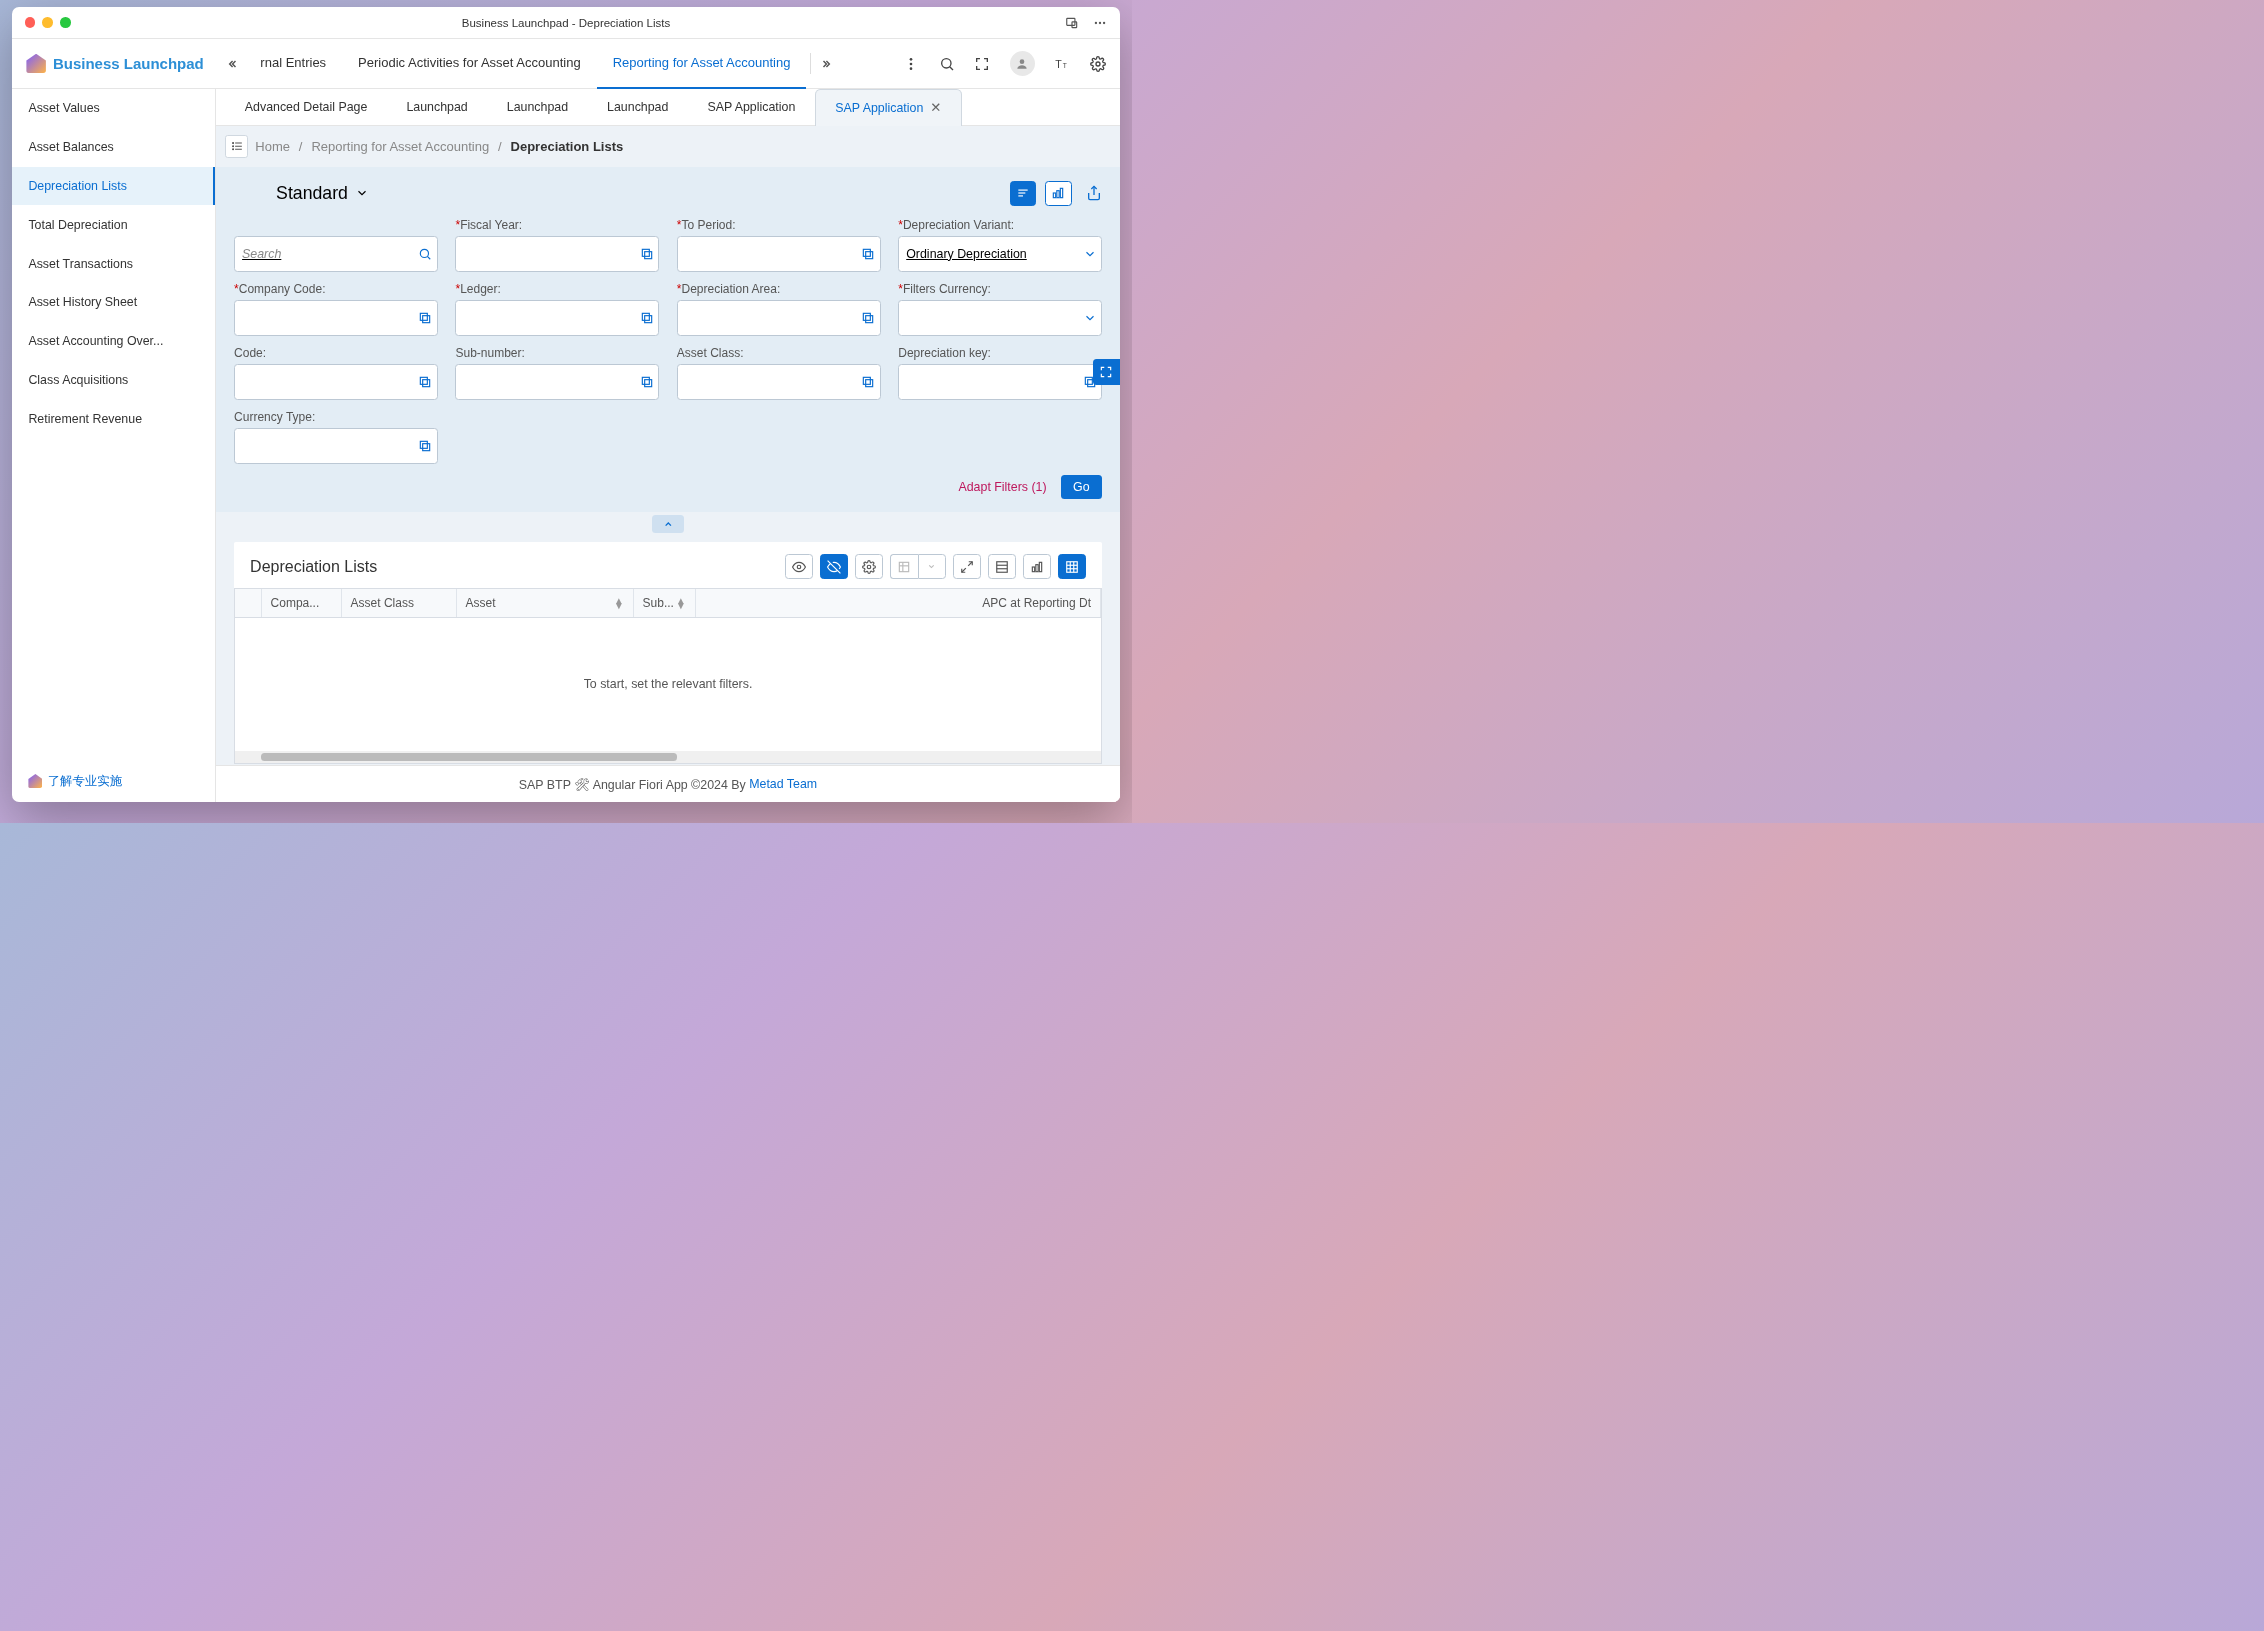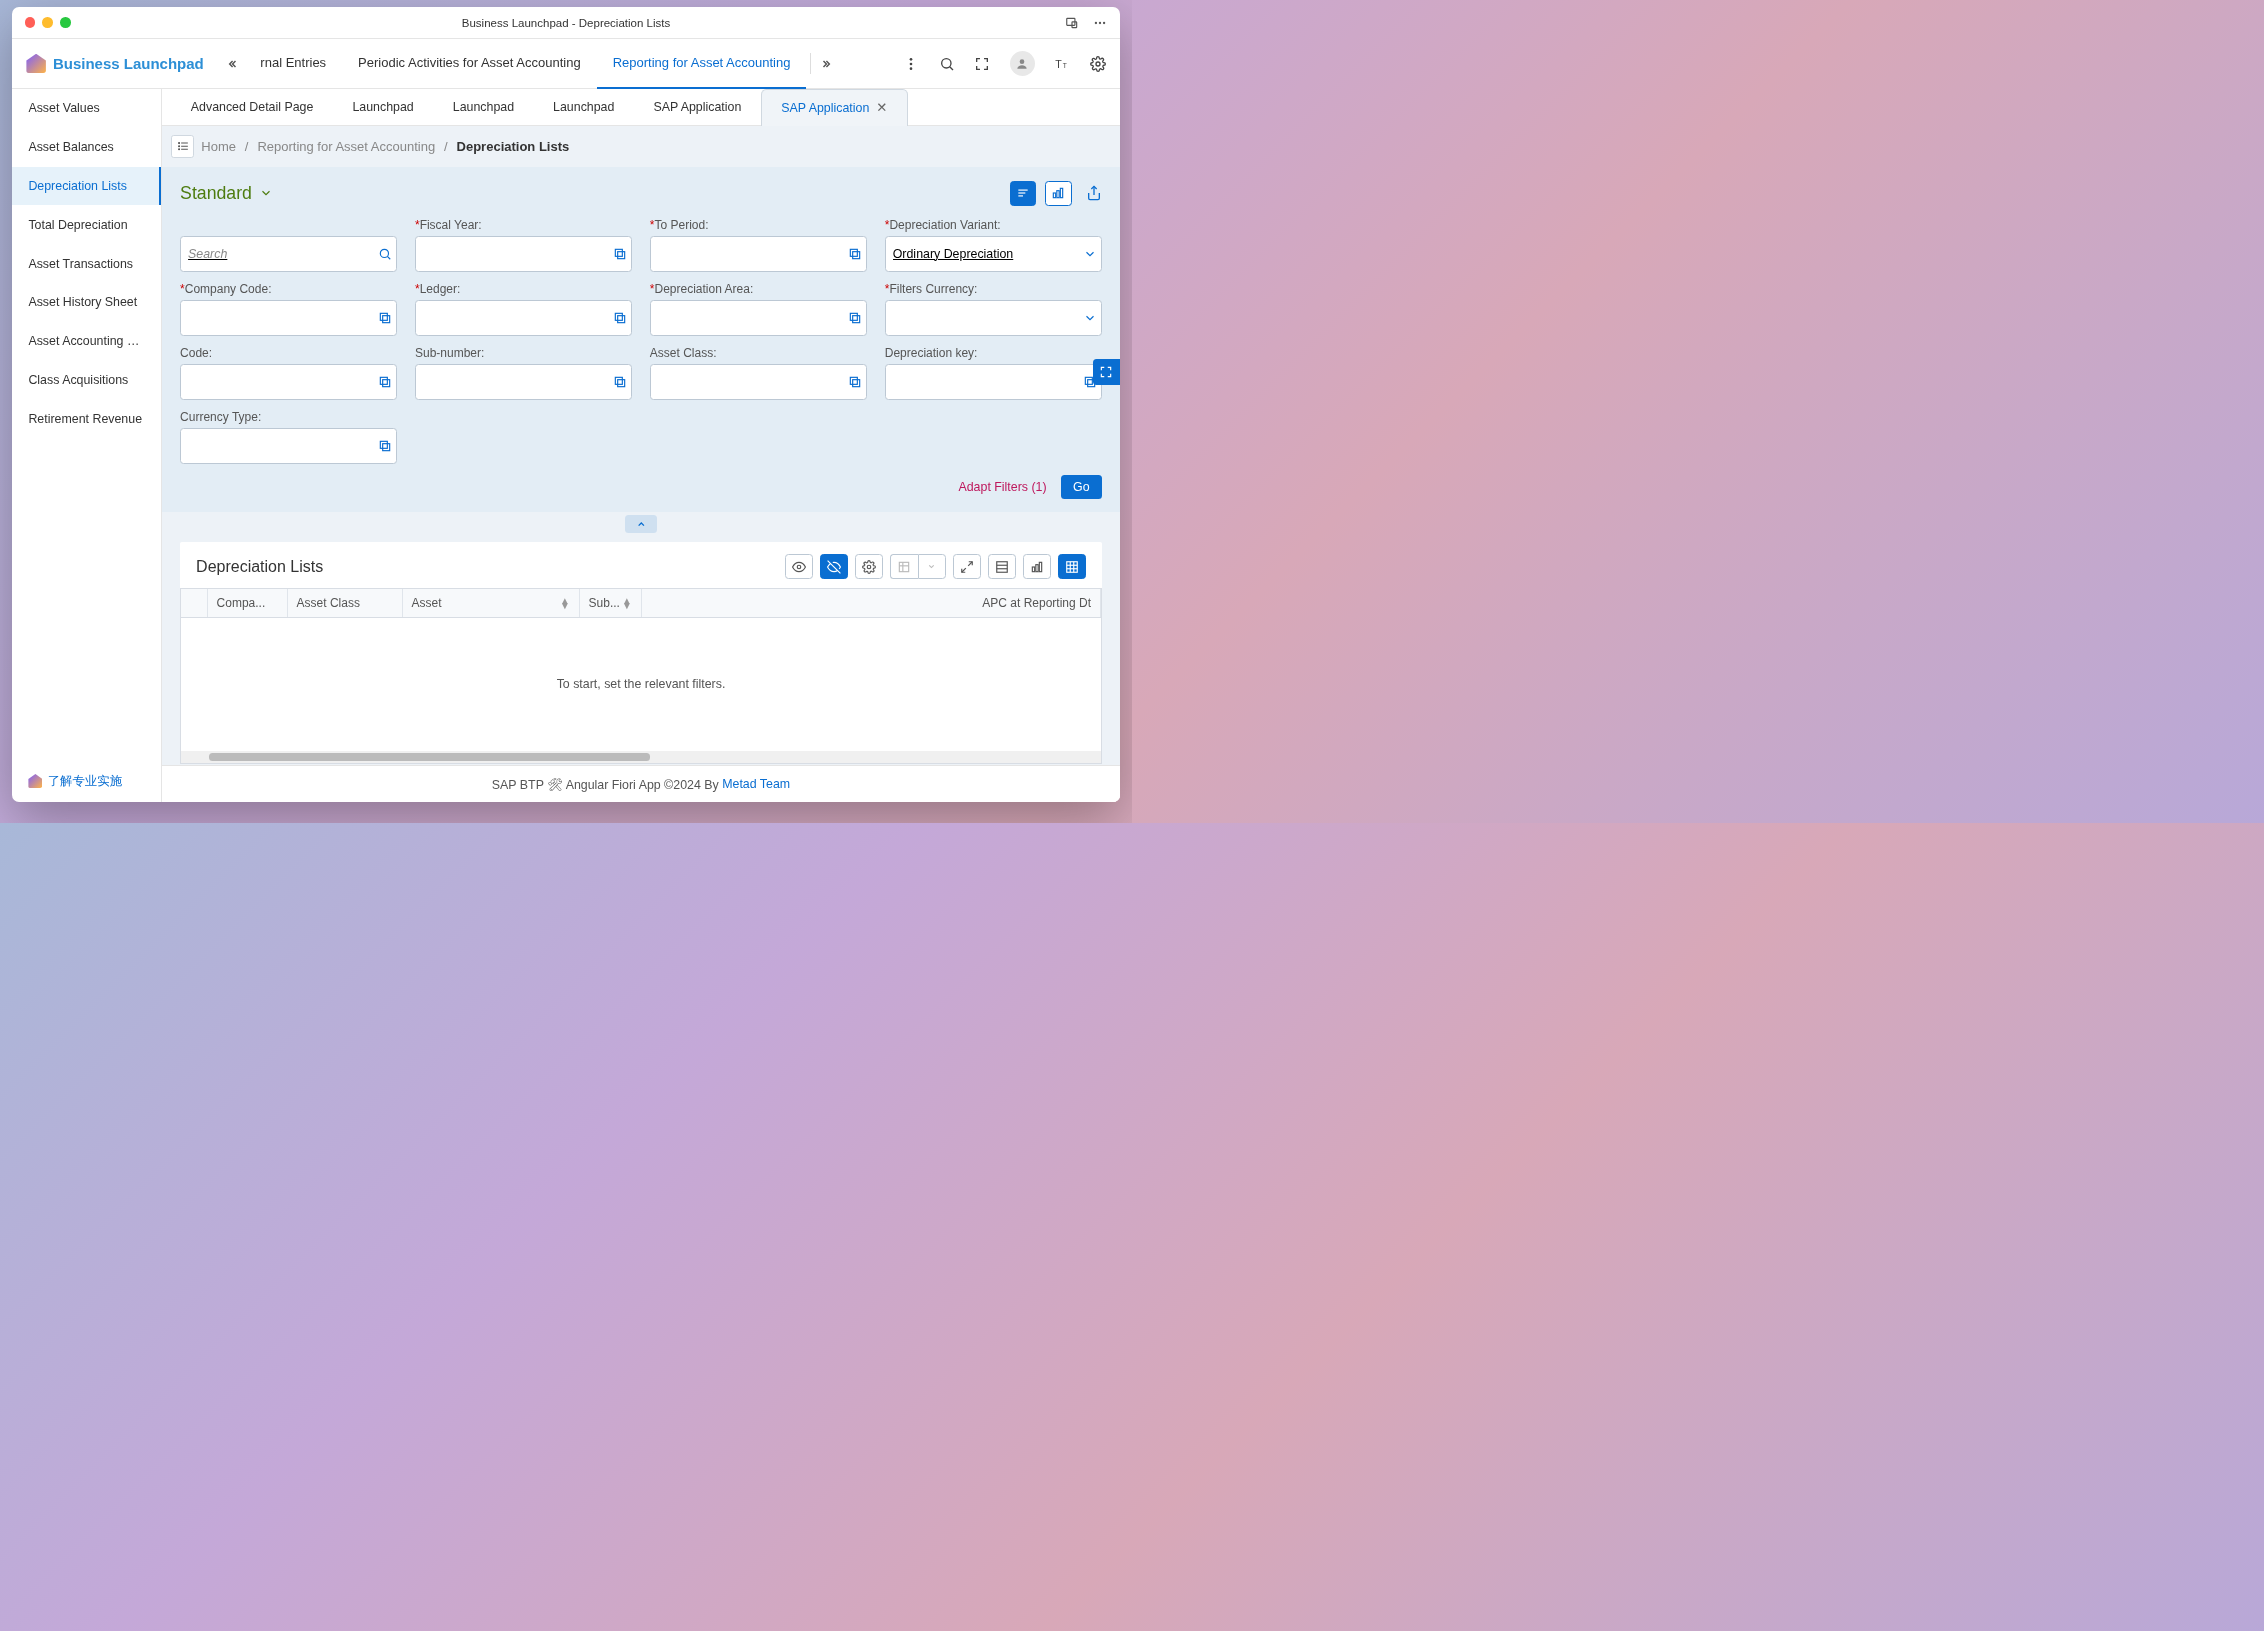--- a/index.html
+++ b/index.html
@@ -20,21 +20,21 @@
 .topnav { display: flex; align-items: center; margin-left: 16px; gap: 0; flex: 1; }
 .topnav-chevron { color: #555; padding: 0 5.3px; cursor: pointer; display: flex; }
 .topnav-item { padding: 0 16px; height: 50px; display: flex; align-items: center; font-size: 13px; color: #333; cursor: pointer; border-bottom: 2.7px solid transparent; }
 .topnav-item.active { color: #0a6ed1; border-bottom-color: #0a6ed1; }
 .topnav-divider { width: 0.9px; height: 21px; background: #ddd; margin: 0 3.5px; }
 .topbar-icons { display: flex; align-items: center; gap: 19.5px; color: #444; }
 .topbar-icons .ico { width: 16px; height: 16px; cursor: pointer; display: flex; align-items: center; justify-content: center; }
 .avatar { width: 25px; height: 25px; border-radius: 50%; background: #e8e8e8; display: flex; align-items: center; justify-content: center; color: #888; }
 
 .body { flex: 1; display: flex; overflow: hidden; }
-.sidebar { width: 150px; border-right: 0.9px solid #e5e5e5; display: flex; flex-direction: column; }
+.sidebar { width: 204px; border-right: 0.9px solid #e5e5e5; display: flex; flex-direction: column; }
 .sidebar-list { flex: 1; overflow-y: auto; }
 .sidebar-item { padding: 12.4px 16px; font-size: 12.4px; color: #333; cursor: pointer; white-space: nowrap; overflow: hidden; text-overflow: ellipsis; }
 .sidebar-item.active { background: #e6f2fa; color: #0a6ed1; border-right: 2.7px solid #0a6ed1; }
 .sidebar-footer { padding: 12.4px 16px; display: flex; align-items: center; gap: 5.3px; font-size: 12.4px; color: #0a6ed1; cursor: pointer; }
 .sidebar-footer .fmark { width: 14px; height: 14px; background: linear-gradient(135deg,#7b5cff,#ffb347); border-radius: 1.8px; clip-path: polygon(50% 0%,100% 35%,100% 100%,0% 100%,0% 35%); }
 
 .main { flex: 1; display: flex; flex-direction: column; overflow: hidden; background: #fff; }
 .tabs { display: flex; align-items: center; height: 37px; border-bottom: 0.9px solid #e5e5e5; padding: 0 8.9px; gap: 0; }
 .tab { padding: 0 19.5px; height: 37px; display: flex; align-items: center; font-size: 12.4px; color: #333; cursor: pointer; gap: 7px; }
 .tab.active { background: #f0f4f8; border: 0.9px solid #d0d8e0; border-bottom: none; border-radius: 5.3px 5.3px 0 0; color: #0a6ed1; }
@@ -45,21 +45,21 @@
 .breadcrumb { display: flex; align-items: center; gap: 8.9px; font-size: 13px; }
 .breadcrumb .bc-link { color: #888; cursor: pointer; }
 .breadcrumb .bc-sep { color: #888; }
 .breadcrumb .bc-current { color: #333; font-weight: 600; }
 
 .content-scroll { flex: 1; overflow: auto; background: #edf2f7; position: relative; }
 .expand-fab { position: absolute; top: 192px; right: 0; width: 26.6px; height: 26.6px; background: #0a6ed1; color: #fff; display: flex; align-items: center; justify-content: center; border-radius: 3.5px 0 0 3.5px; cursor: pointer; z-index: 5; }
 
 .filter-panel { background: #e3edf5; padding: 14px 17.7px 0 17.7px; position: relative; }
 .filter-header { display: flex; align-items: center; justify-content: space-between; margin-bottom: 12.4px; }
-.variant-sel { display: flex; align-items: center; gap: 7px; font-size: 17.7px; color: #4d7c0f; cursor: pointer; }
+.variant-sel { display: flex; align-items: center; gap: 7px; font-size: 17.7px; color: #000000; cursor: pointer; margin-left: 42px; }
 .filter-header-icons { display: flex; align-items: center; gap: 8.9px; }
 .hdr-btn { width: 26.6px; height: 25px; border: 0.9px solid #0a6ed1; border-radius: 3.5px; display: flex; align-items: center; justify-content: center; cursor: pointer; color: #0a6ed1; background: #fff; }
 .hdr-btn.primary { background: #0a6ed1; color: #fff; }
 .hdr-share { color: #0a6ed1; cursor: pointer; margin-left: 5.3px; display: flex; }
 
 .filter-grid { display: grid; grid-template-columns: repeat(4, 1fr); gap: 10.6px 17.7px; }
 .filter-field { display: flex; flex-direction: column; gap: 3.5px; }
 .filter-label { font-size: 12px; color: #555; }
 .filter-label .req { color: #c00; }
 .filter-input-wrap { position: relative; }

